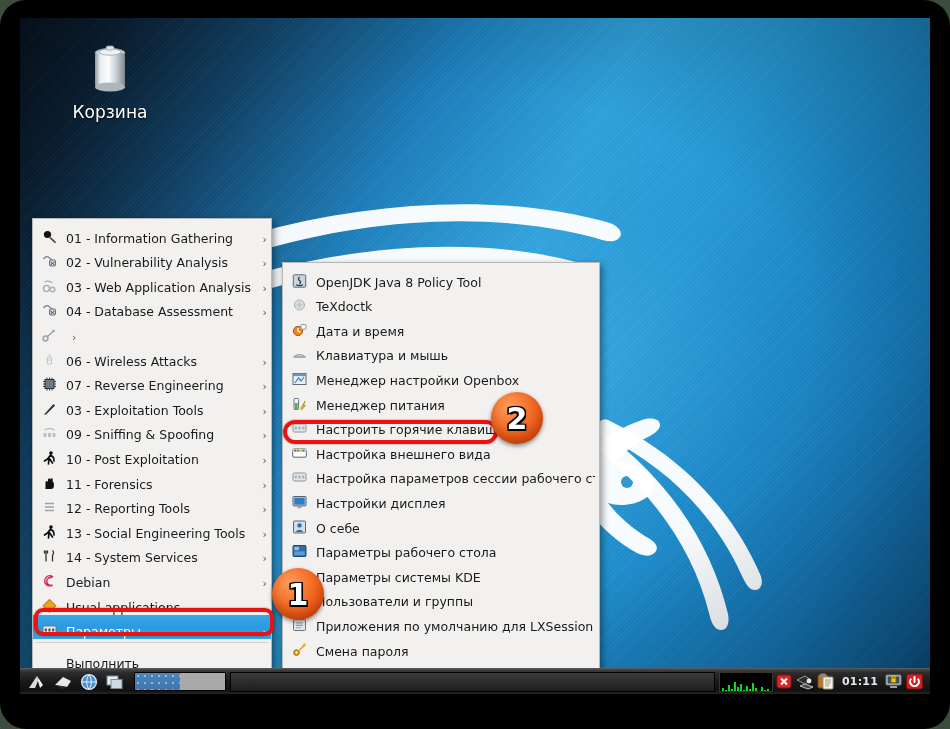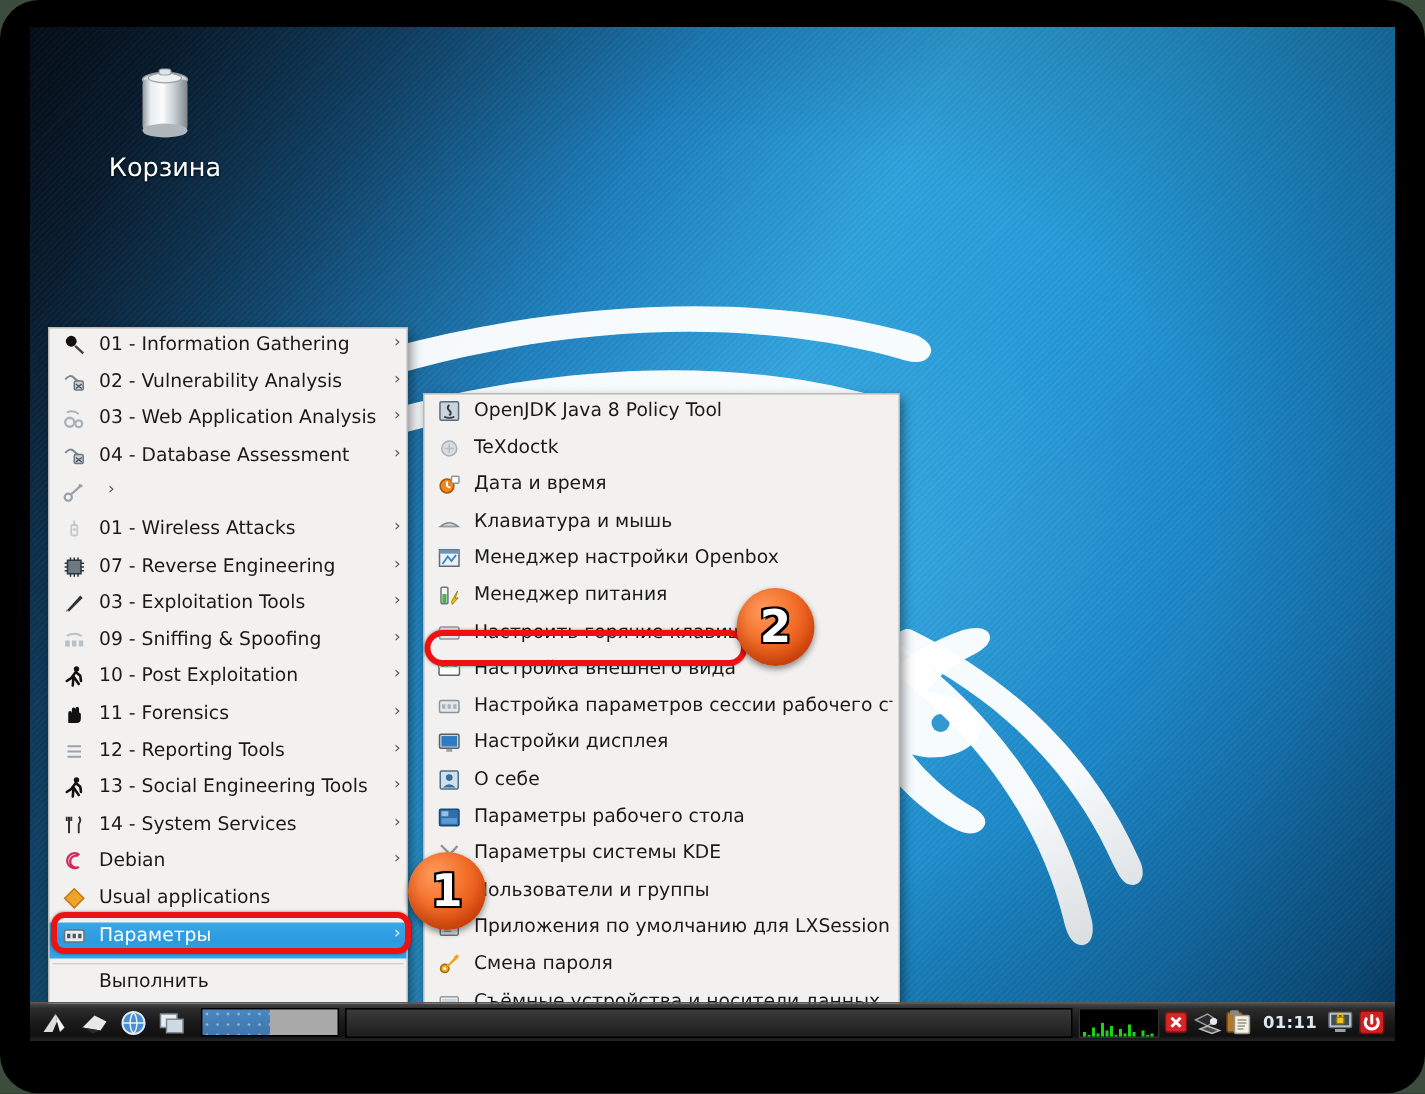--- a/index.html
+++ b/index.html
@@ -91,21 +91,21 @@
     color: #1a1a1a;
     padding: 2px 0;
   }
   #menu-main {
     left: 12px; top: 200px; width: 240px;
   }
   #menu-sub {
     left: 262px; top: 244px; width: 318px;
   }
   .mi {
-    display: flex; align-items: flex-start;
+    display: flex; align-items: flex-end;
     height: 24.6px; padding: 0 4px 0 6px;
     white-space: nowrap; position: relative;
   }
   .mi-ico {
     width: 20px; height: 18px; flex: 0 0 20px;
     margin-right: 7px;
     display: flex; align-items: center; justify-content: center;
   }
   .mi-label { flex: 1; overflow: hidden; }
   .mi-arrow {
@@ -292,21 +292,21 @@
           <span class="mi-arrow">›</span>
         </div>
         <div class="mi">
           <span class="mi-ico">
             <svg width="17" height="16" viewBox="0 0 16 16">
               <rect x="6" y="5" width="4" height="7" rx="1" fill="none" stroke="#c2c8cd" stroke-width="1.2"></rect>
               <circle cx="8" cy="8" r="1" fill="#c2c8cd"></circle>
               <path d="M8 4.6 V2" stroke="#c2c8cd" stroke-width="1.2"></path>
             </svg>
           </span>
-          <span class="mi-label">01 - Wireless Attacks</span>
+          <span class="mi-label">06 - Wireless Attacks</span>
           <span class="mi-arrow">›</span>
         </div>
         <div class="mi">
           <span class="mi-ico">
             <svg width="17" height="16" viewBox="0 0 16 16">
               <rect x="3.5" y="3.5" width="9" height="9" fill="#6d7880" stroke="#2e363c"></rect>
               <g stroke="#2e363c" stroke-width="1">
                 <path d="M1.6 5.5h2M1.6 8h2M1.6 10.5h2M12.5 5.5h2M12.5 8h2M12.5 10.5h2M5.5 1.6v2M8 1.6v2M10.5 1.6v2M5.5 12.5v2M8 12.5v2M10.5 12.5v2"></path>
               </g>
             </svg>

